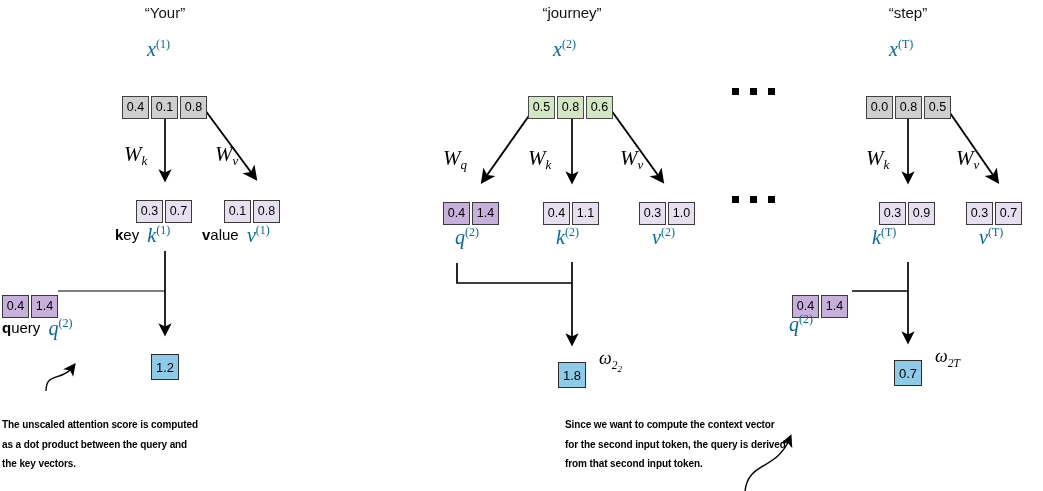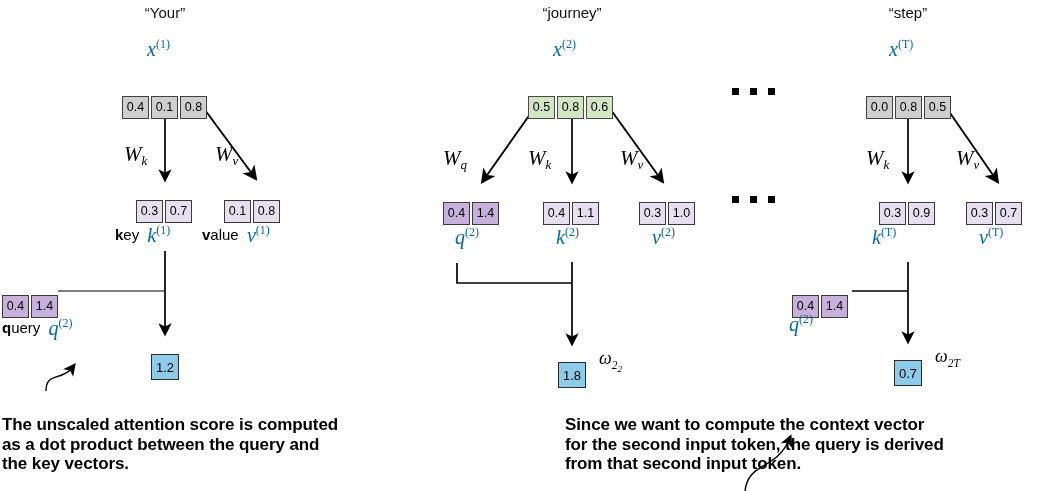--- a/index.html
+++ b/index.html
@@ -54,21 +54,21 @@
   
   .wires{position:absolute;left:0;top:0;width:1043px;height:491px;pointer-events:none;}
 
   
   .ellipsis{position:absolute;display:flex;gap:11px;}
   .ellipsis i{display:block;width:7px;height:7px;background:#000;}
 
   
   .caption{
     position:absolute;font-family:"Liberation Sans",sans-serif;
-    font-weight:700;font-size:17px;line-height:19.5px;color:#000;
+    font-weight:700;font-size:10px;line-height:19.5px;color:#000;
     white-space:pre-line;letter-spacing:-0.1px;
   }
 
   
   .atttext{
     position:absolute;font-size:17px;line-height:21px;
     font-family:"Liberation Sans",sans-serif;color:#000;white-space:nowrap;
   }
   .atttext .om{font-family:"Liberation Serif",serif;font-style:italic;font-size:17px;}
   .atttext .om sub{font-size:11px;}

